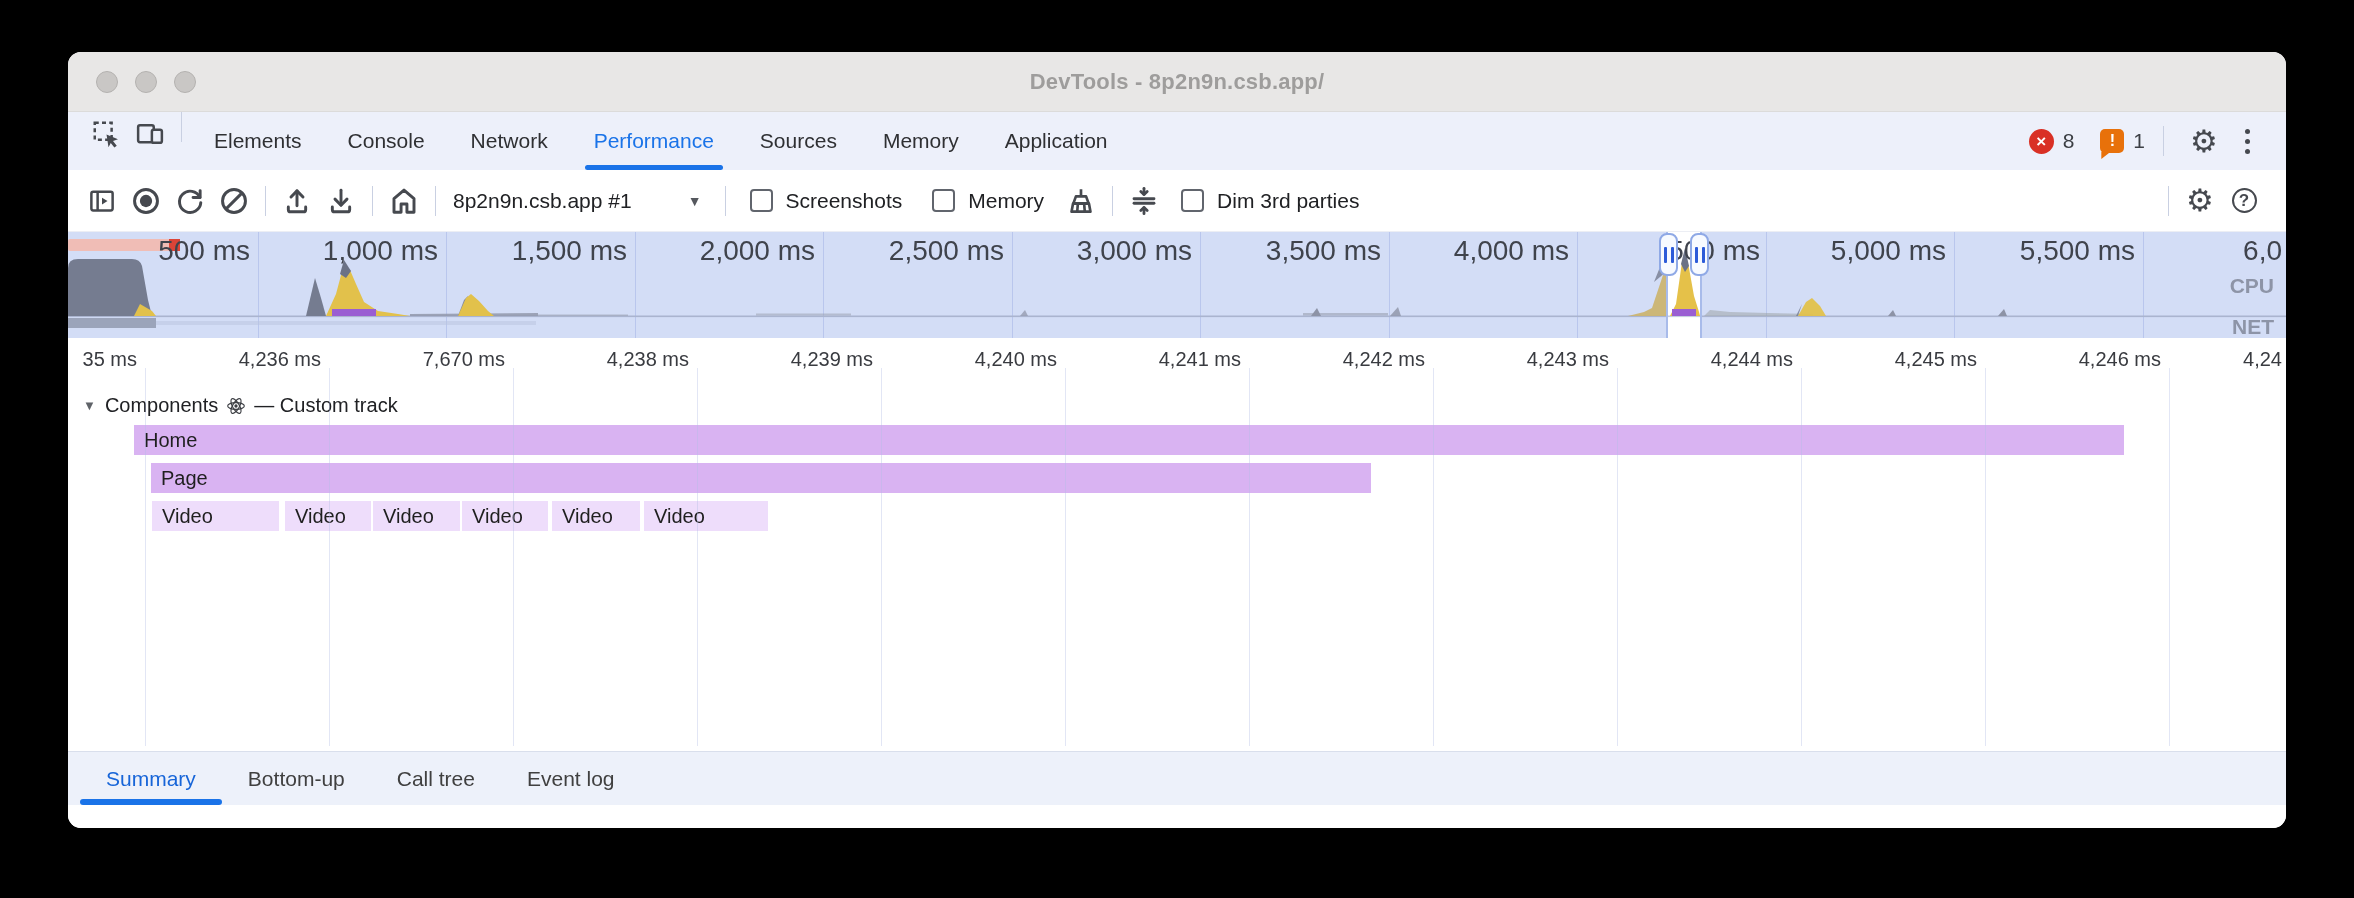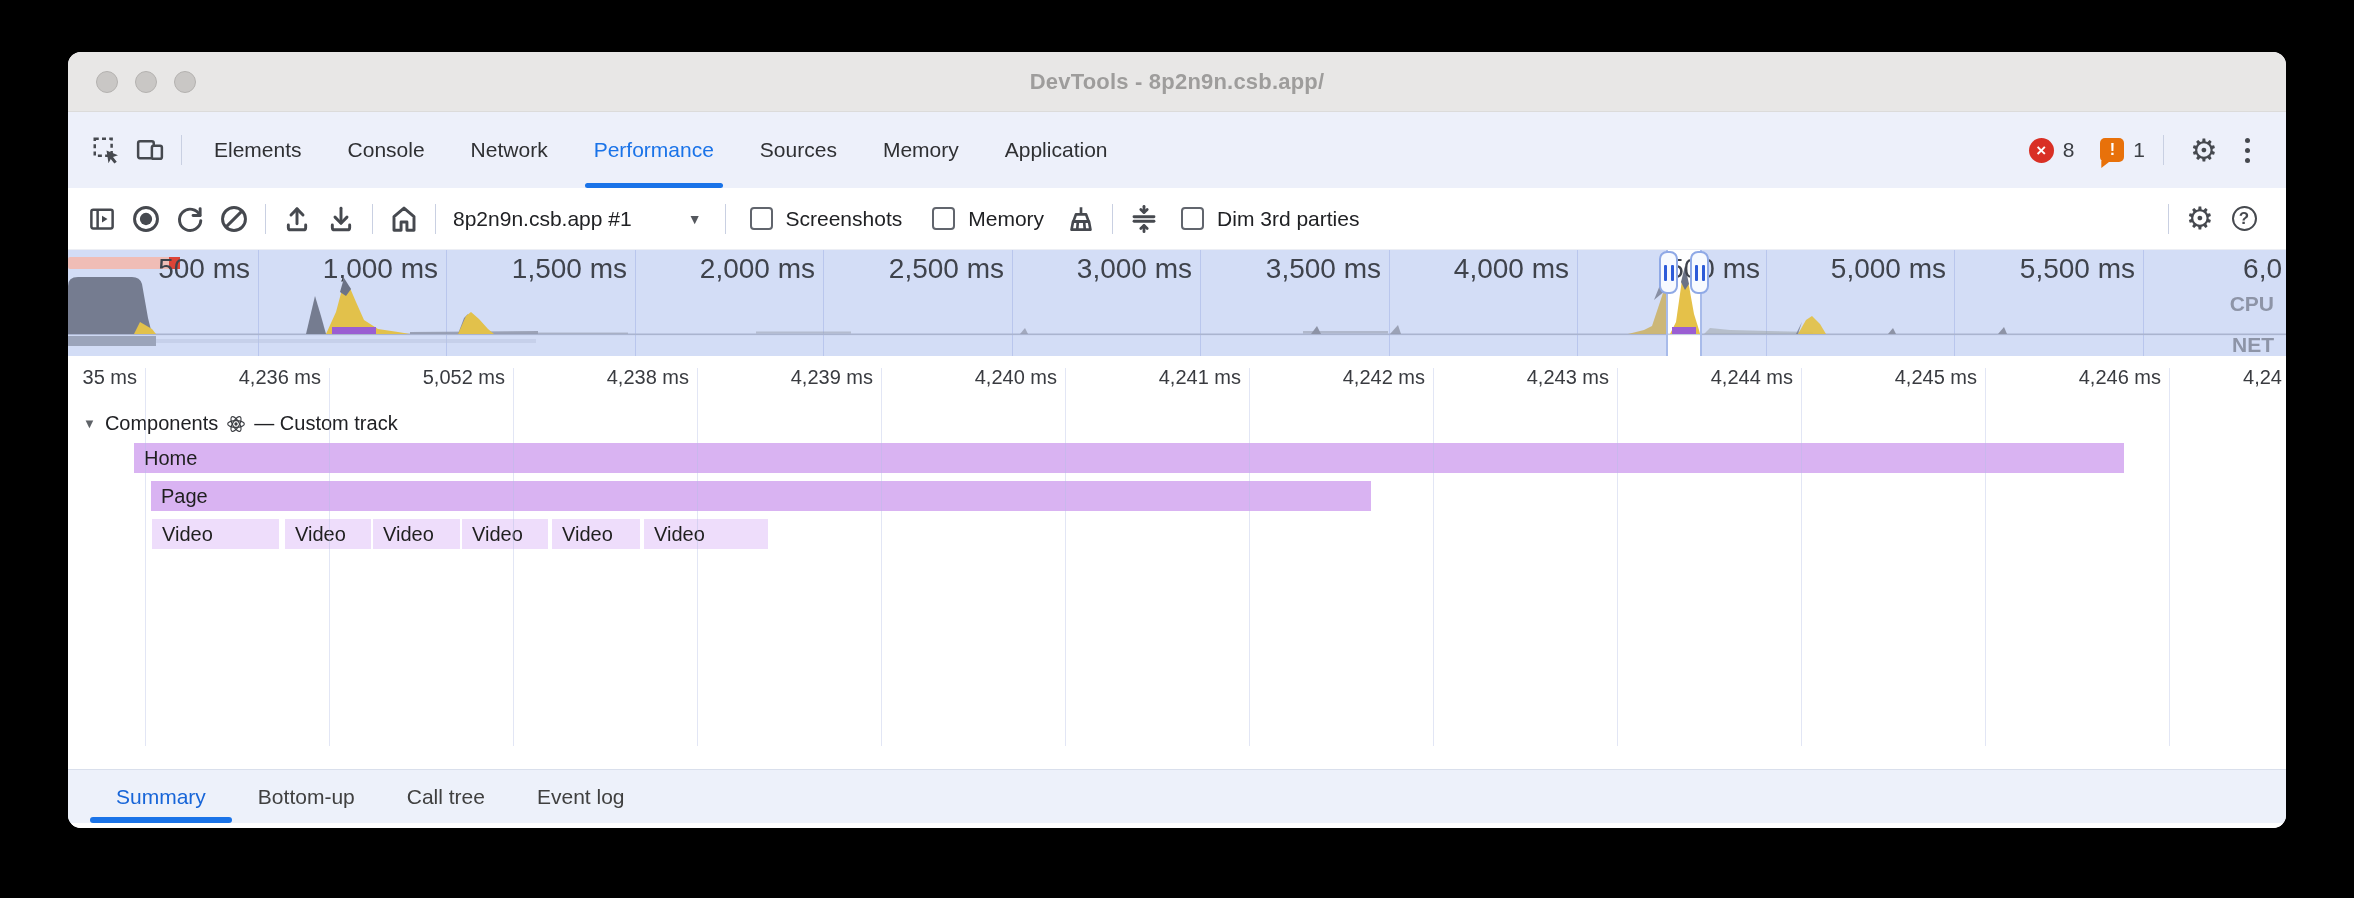--- a/index.html
+++ b/index.html
@@ -10,21 +10,21 @@
           border-radius:13px;overflow:hidden;background:#fff;}
 
   
   .titlebar{height:59px;background:#e8e7e6;border-bottom:1px solid #dcdbda;
             position:relative;display:flex;align-items:center;justify-content:center;}
   .lights{position:absolute;left:28px;top:0;height:100%;display:flex;align-items:center;gap:17px;}
   .light{width:22px;height:22px;border-radius:50%;background:#c9c7c5;border:1px solid #b4b2b0;box-sizing:border-box;}
   .wtitle{color:#9e9d9c;font-size:22px;font-weight:700;letter-spacing:.2px;}
 
   
-  .tabbar{height:76px;background:#edf0fa;display:flex;align-items:center;
+  .tabbar{height:58px;background:#edf0fa;display:flex;
           padding:0 26px 0 16px;box-sizing:border-box;position:relative;}
   .icon-btn{width:44px;height:44px;display:flex;align-items:center;justify-content:center;flex:0 0 auto;}
   .vdiv{width:1px;height:30px;background:#c9d0e2;margin:0 9px;flex:0 0 auto;}
   .tab{font-size:21px;color:#2f3033;padding:0 23px;height:100%;display:flex;align-items:center;position:relative;white-space:nowrap;}
   .tab.active{color:#1a73e8;}
   .tab.active::after{content:"";position:absolute;left:14px;right:14px;bottom:0;height:5px;
                      border-radius:5px;background:#1a73e8;}
   .badge-group{margin-left:auto;display:flex;align-items:center;gap:9px;}
   .err-ico{width:25px;height:25px;border-radius:50%;background:#d93025;color:#fff;font-size:17px;
            font-weight:700;display:flex;align-items:center;justify-content:center;line-height:1;}
@@ -74,21 +74,21 @@
   .thdr-title{margin-right:8px;}
   .thdr-suffix{margin-left:8px;}
   .trow{position:absolute;left:0;width:2218px;height:30px;}
   .tbar{position:absolute;top:0;height:100%;display:flex;align-items:center;padding-left:10px;
         box-sizing:border-box;font-size:20px;color:#1f1f1f;white-space:nowrap;overflow:hidden;}
   .shade-dark{background:#d9b3f2;}
   .shade-light{background:#eeddfb;}
 
   
   .bottombar{height:54px;background:#edf1fa;border-top:1px solid #d9dfec;display:flex;align-items:center;
-             padding:0 10px 0 22px;box-sizing:border-box;}
+             padding:0 10px 0 12px;box-sizing:border-box;}
   .btab{font-size:21px;color:#404040;padding:0 26px;height:100%;display:flex;align-items:center;position:relative;white-space:nowrap;}
   .btab.active{color:#1765d8;}
   .btab.active::after{content:"";position:absolute;left:0;right:0;bottom:0;height:6px;background:#1a73e8;border-radius:6px;}
   .summarystrip{height:28px;background:#fff;}
 
   svg.ic{display:block;}
 </style>
 </head>
 <body>
 
@@ -326,21 +326,21 @@
         <div class="ov-label" style="right: 4px;">6,0</div>
       </div>
     <div class="ov-side" style="top:42px">CPU</div>
     <div class="ov-side" style="top:83px">NET</div>
   </div>
 
   <div class="ruler">
     <div id="ruler-labels">
         <div class="ruler-label" style="right: 2149px;">35 ms</div>
         <div class="ruler-label" style="right: 1965px;">4,236 ms</div>
-        <div class="ruler-label" style="right: 1781px;">5,052 ms</div>
+        <div class="ruler-label" style="right: 1781px;">7,670 ms</div>
         <div class="ruler-label" style="right: 1597px;">4,238 ms</div>
         <div class="ruler-label" style="right: 1413px;">4,239 ms</div>
         <div class="ruler-label" style="right: 1229px;">4,240 ms</div>
         <div class="ruler-label" style="right: 1045px;">4,241 ms</div>
         <div class="ruler-label" style="right: 861px;">4,242 ms</div>
         <div class="ruler-label" style="right: 677px;">4,243 ms</div>
         <div class="ruler-label" style="right: 493px;">4,244 ms</div>
         <div class="ruler-label" style="right: 309px;">4,245 ms</div>
         <div class="ruler-label" style="right: 125px;">4,246 ms</div>
         <div class="ruler-label" style="right: 4px;">4,24</div>

